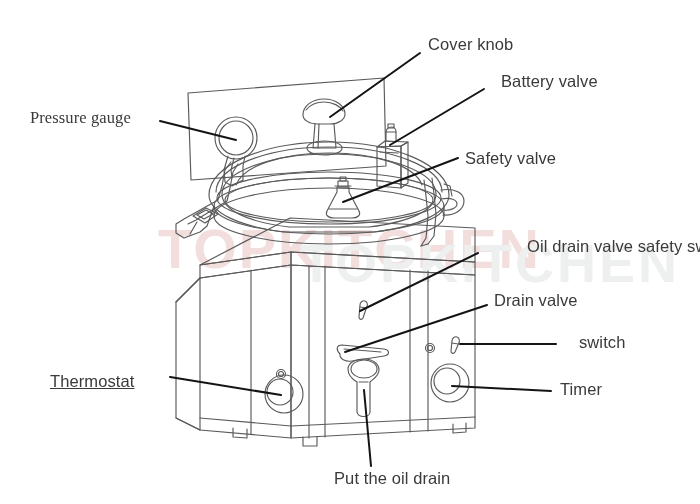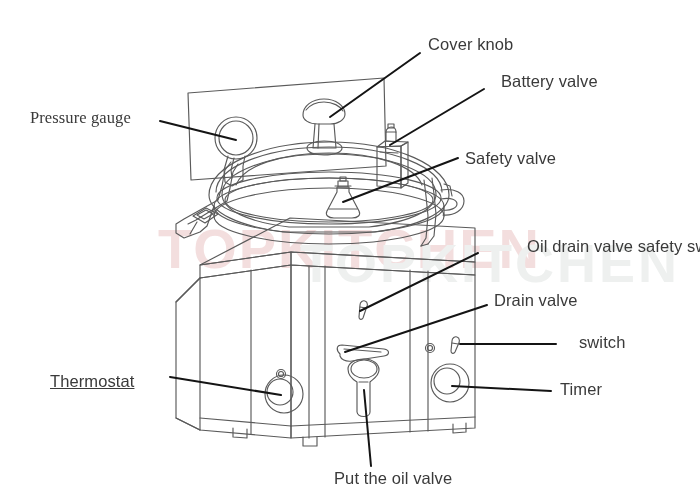--- a/index.html
+++ b/index.html
@@ -239,15 +239,15 @@
 
   <div class="label" style="left:30px; top:110px;font-family:Liberation Serif, serif;">Pressure gauge</div>
   <div class="label" style="left:428px; top:36px;">Cover knob</div>
   <div class="label" style="left:501px; top:73px;">Battery valve</div>
   <div class="label" style="left:465px; top:150px;">Safety valve</div>
   <div class="label" style="left:483px; top:238px;margin-left:44px;">Oil drain valve safety switch</div>
   <div class="label" style="left:494px; top:292px;">Drain valve</div>
   <div class="label" style="left:566px; top:334px;margin-left:13px;">switch</div>
   <div class="label" style="left:560px; top:381px;">Timer</div>
   <div class="label" style="left:50px; top:373px;text-decoration:underline;">Thermostat</div>
-  <div class="label" style="left:334px; top:470px;">Put the oil valve</div>
+  <div class="label" style="left:334px; top:470px;">Put the oil drain</div>
 
 </div>
 
 </body></html>

